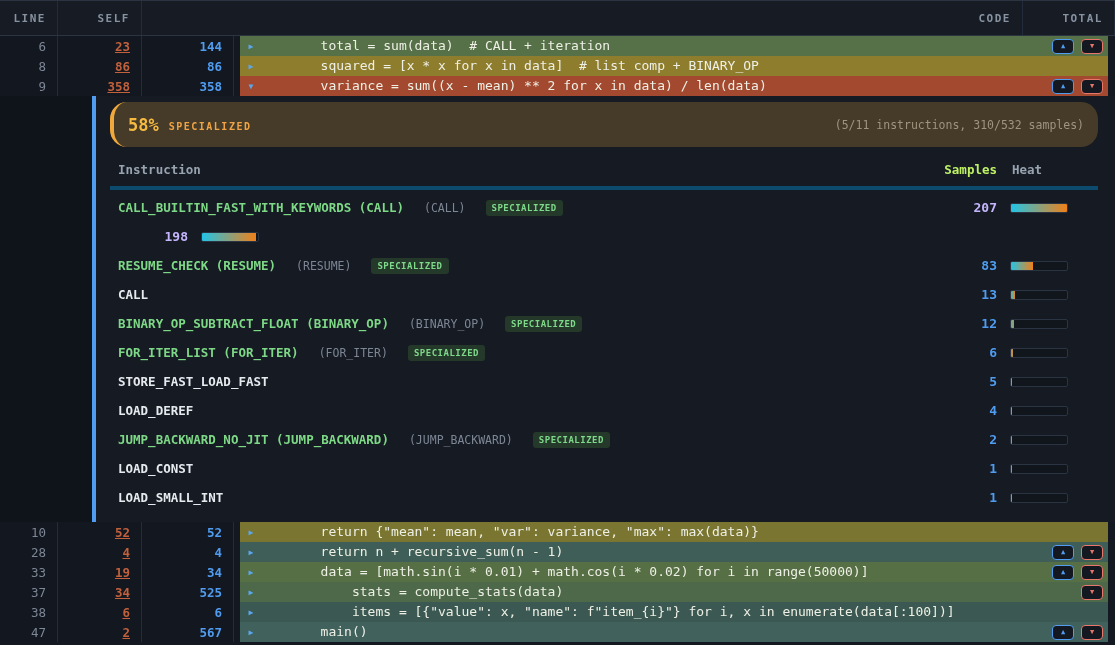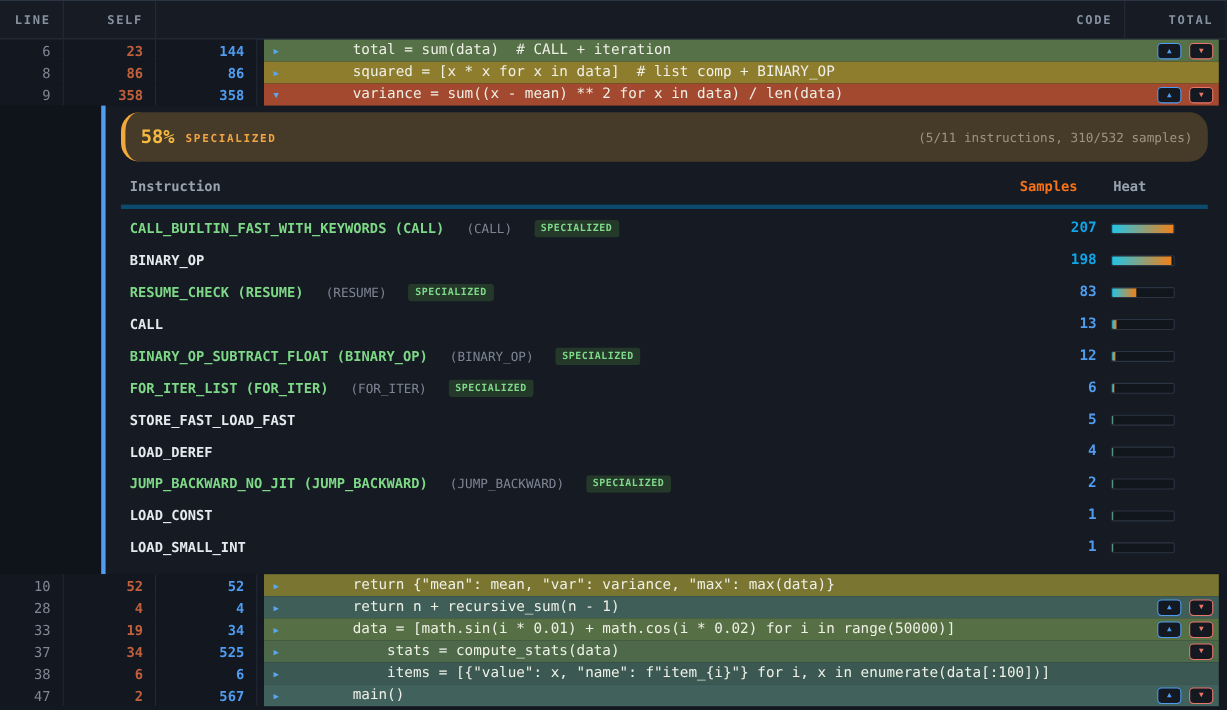--- a/index.html
+++ b/index.html
@@ -25,21 +25,21 @@
   .h-total{width:92px;color:#4f9cf0;}
   .h-code{flex:1;justify-content:flex-start;padding-left:20px;border-right:none;}
   
   .crow{display:flex;height:20px;}
   .crow .cell{
     display:flex;align-items:center;justify-content:flex-end;
     box-sizing:border-box;padding-right:11px;background:#13171f;
     border-right:1px solid #232c3a;font-size:12.5px;
   }
   .c-line{width:58px;color:#7e8796;}
-  .c-self{width:84px;color:#c0603c;font-weight:bold;}
+  .c-self{width:84px;color:#c0603c;font-weight:bold;text-decoration:underline;}
   .c-total{width:92px;color:#4f9cf0;font-weight:bold;}
   .codeblock{
     flex:1;display:flex;align-items:center;
     margin-left:6px;margin-right:7px;padding-left:4px;cursor:pointer;
   }
   .arrow{
     width:14px;flex:none;display:flex;align-items:center;justify-content:center;
     color:#5aa7f0;font-size:8px;
   }
   .code{
@@ -66,36 +66,36 @@
   }
   .pct{color:#f6ba41;font-size:17px;font-weight:bold;margin-right:10px;}
   .plabel{color:#f0a445;font-size:10px;font-weight:bold;letter-spacing:1.5px;padding-top:3px;}
   .psummary{margin-left:auto;color:#9e9480;font-size:11.5px;}
   .phead{
     display:flex;align-items:center;margin-top:15px;
     padding:0 30px 9px 8px;border-bottom:4px solid #0c4a6e;
     font-size:12.5px;font-weight:bold;color:#98a3b0;
   }
   .ph-instr{flex:1;}
-  .ph-samples{width:70px;text-align:left;color:#f97316;}
+  .ph-samples{width:70px;text-align:right;color:#bef264;}
   .ph-heat{width:58px;margin-left:13px;padding-left:2px;box-sizing:border-box;}
   .irows{margin-top:3px;}
   .irow{display:flex;align-items:center;height:29px;padding:0 30px 0 8px;}
   .iname-wrap{flex:1;display:flex;align-items:center;gap:20px;overflow:hidden;}
   .iname{font-size:12.5px;font-weight:bold;white-space:pre;}
   .iname.spec{color:#7ed987;}
   .iname.plain{color:#e6eaef;}
   .ibase{color:#7d8694;font-size:11.5px;white-space:pre;}
   .ibadge{
     background:#24392a;color:#7fd98a;font-size:9px;font-weight:bold;
     letter-spacing:0.5px;padding:3px 6px;border-radius:3px;flex:none;
   }
   .isamples{width:70px;text-align:right;font-size:13px;font-weight:bold;flex:none;}
   .isamples.cool{color:#4f9cf0;}
-  .isamples.hot{color:#0ea5e9;}
+  .isamples.hot{color:#c4b5fd;}
   .ibar{
     width:58px;height:10px;margin-left:13px;flex:none;box-sizing:border-box;
     background:#11151c;border:1px solid #2b3442;border-radius:2px;overflow:hidden;
   }
   .ifill{display:block;height:100%;background:linear-gradient(90deg,#22c4e6,#f08018);}
 </style>
 </head>
 <body>
 
 <div class="app">
@@ -169,24 +169,20 @@
       <span class="ibase">(CALL)</span>
       <span class="ibadge">SPECIALIZED</span>
     </span>
     <span class="isamples hot">207</span>
     <span class="ibar">
       <span class="ifill" style="width: 56px;"></span>
     </span>
   </div>
 
   <div class="irow">
-    <span class="iname-wrap">
-      <span class="iname plain">BINARY_OP</span>
-
-    </span>
     <span class="isamples hot">198</span>
     <span class="ibar">
       <span class="ifill" style="width: 54px;"></span>
     </span>
   </div>
 
   <div class="irow">
     <span class="iname-wrap">
       <span class="iname spec">RESUME_CHECK (RESUME)</span>
       <span class="ibase">(RESUME)</span>

